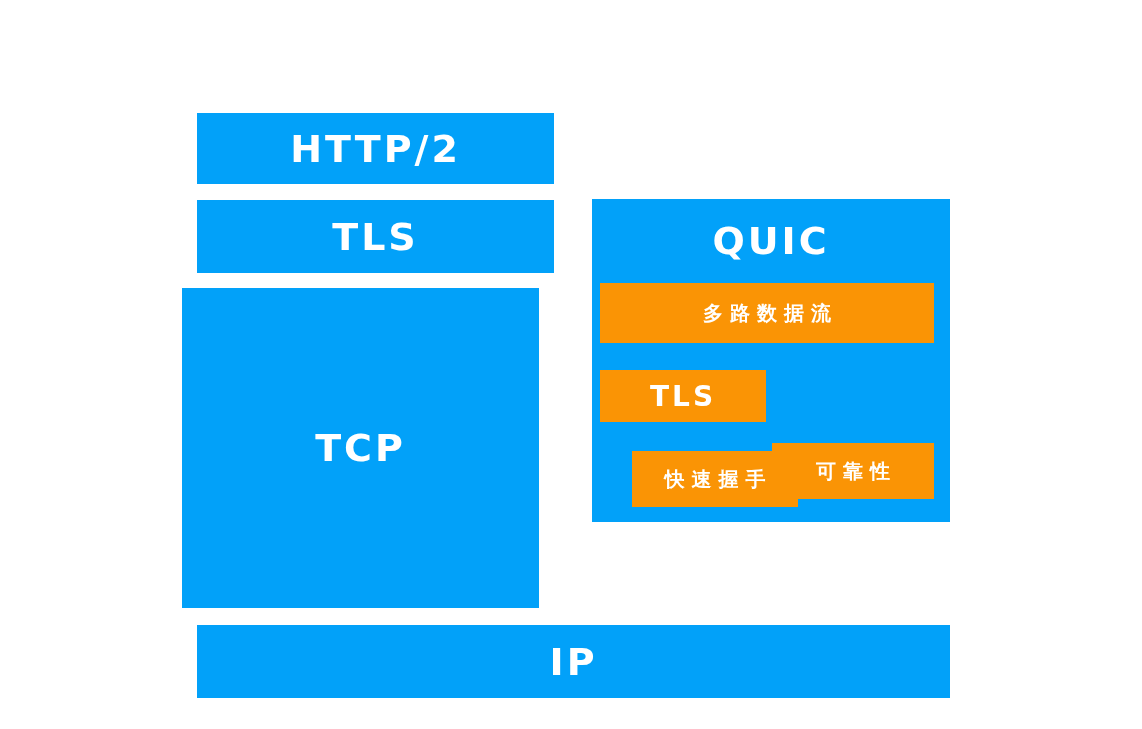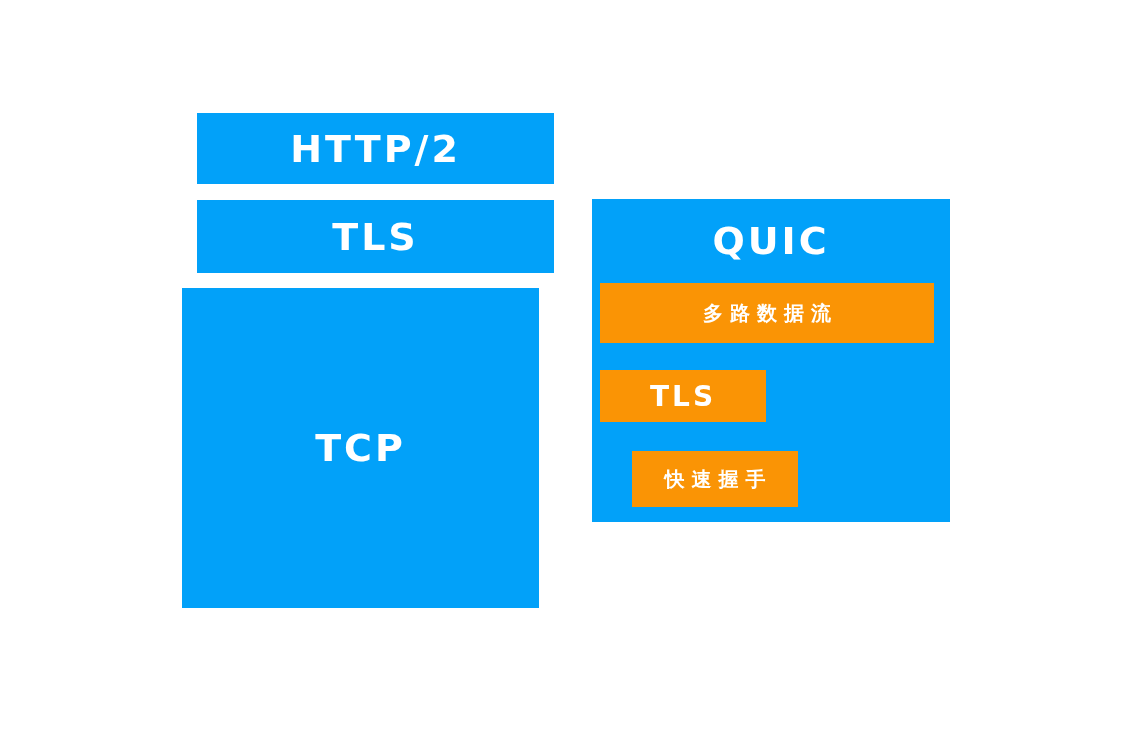--- a/index.html
+++ b/index.html
@@ -68,17 +68,19 @@
   <div class="box quic-box">
     <div class="quic-label lbl-xl">QUIC</div>
 
     <div class="feature lbl-cn f-multiplex">多路数据流</div>
 
     <div class="feature lbl-sm f-tls">TLS</div>
 
 
     <div class="feature lbl-cn f-handshake">快速握手</div>
 
+    <div class="feature lbl-cn f-reliable">可靠性</div>
   </div>
 
 
+  <div class="box lbl-xl ip-box">IP</div>
 
 </div>
 
 </body></html>

